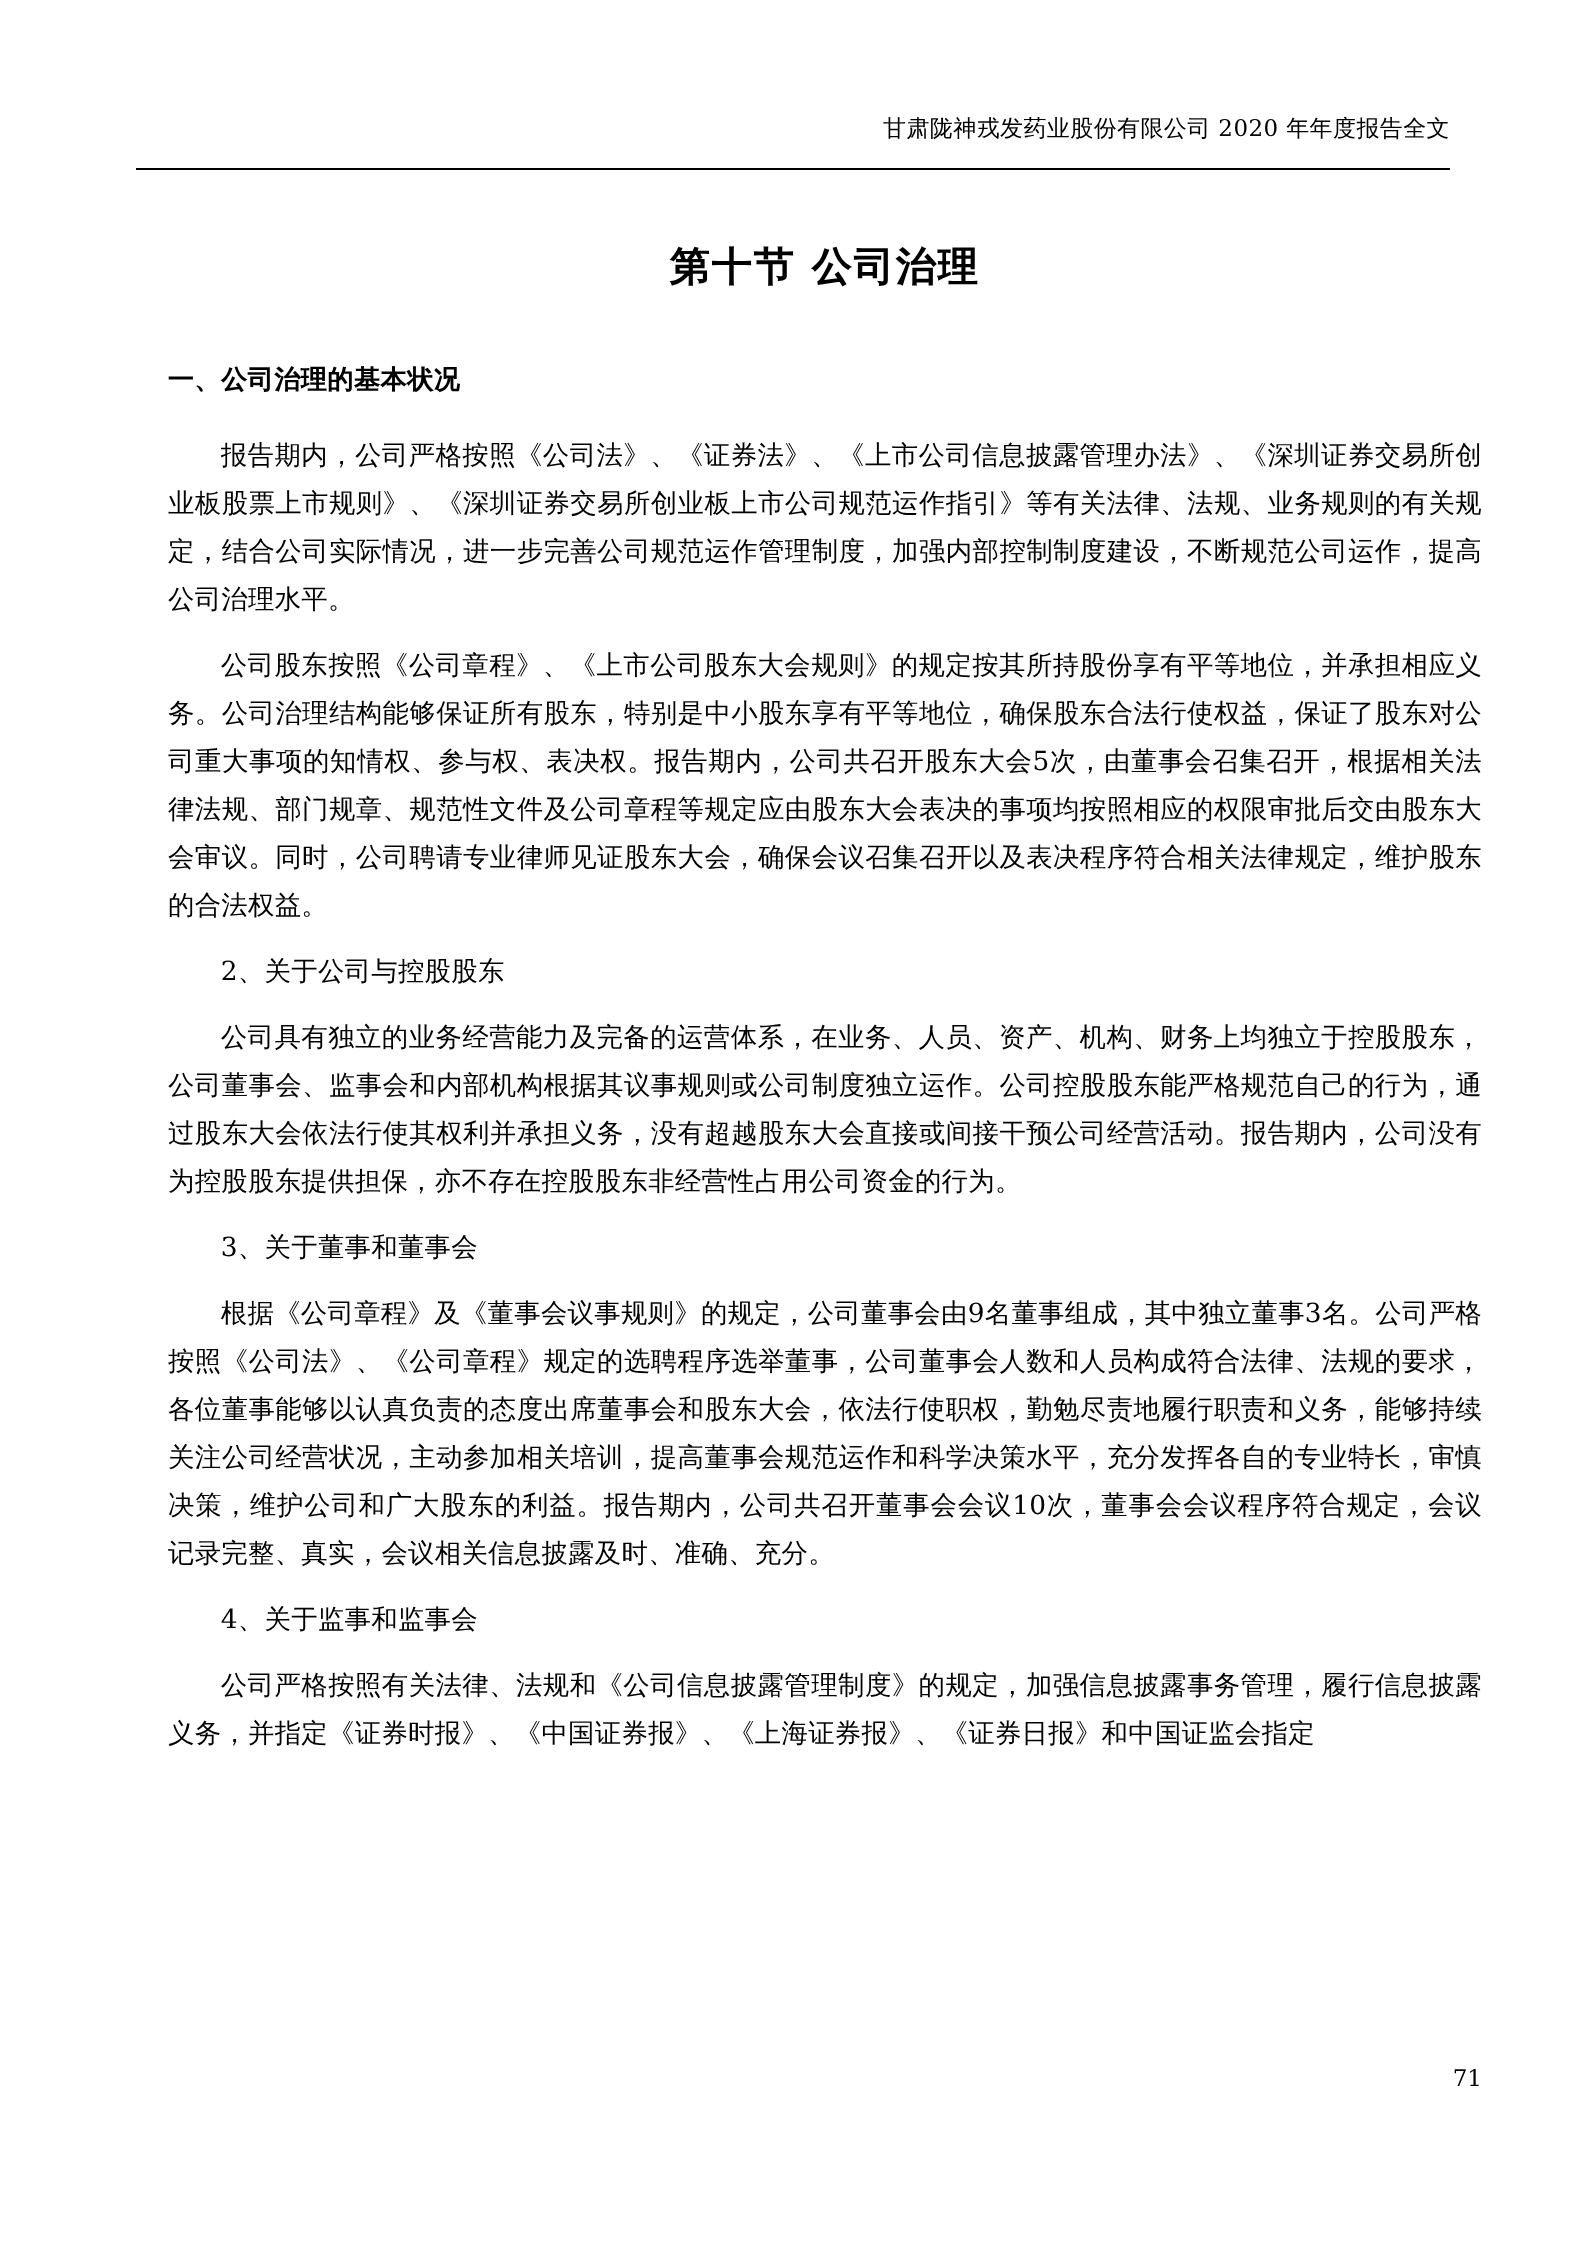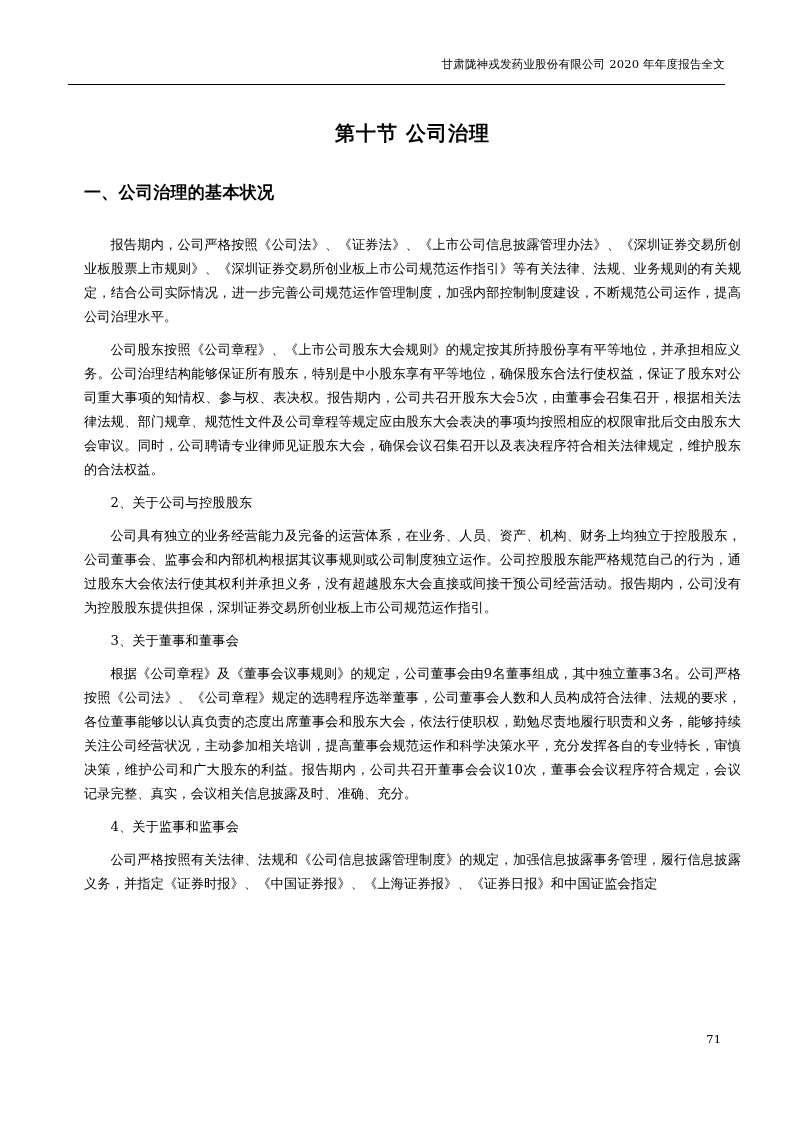--- a/index.html
+++ b/index.html
@@ -46,23 +46,23 @@
   }
   .doc-title {
     text-align: center;
     font-size: 20px;
     font-weight: bold;
     letter-spacing: 1px;
     margin: 0 0 34px 0;
     font-family: "DejaVu Serif", "Liberation Serif", serif;
   }
   .section-heading {
-    font-size: 17px;
+    font-size: 13px;
     font-weight: bold;
-    margin: 0 0 29px 0;
+    margin: 0 0 18px 0;
     letter-spacing: 0.3px;
   }
   p.para {
     font-size: 13.2px;
     line-height: 1.82;
     margin: 0 0 9px 0;
     text-align: justify;
     text-justify: inter-ideograph;
     text-indent: 2em;
     letter-spacing: 0.15px;
@@ -70,21 +70,21 @@
   p.subhead {
     font-size: 13.2px;
     line-height: 1.82;
     margin: 0 0 9px 0;
     text-indent: 2em;
     letter-spacing: 0.15px;
   }
   .page-number {
     position: absolute;
     bottom: 52px;
-    right: 72px;
+    right: 52px;
     font-size: 11.5px;
   }
 </style>
 </head>
 <body>
 
 <div class="page">
 
   <div class="header">
     <span>甘肃陇神戎发药业股份有限公司 2020 年年度报告全文</span>
@@ -92,21 +92,21 @@
   <div class="header-rule"></div>
 
   <div class="content">
     <h1 class="doc-title">第十节 公司治理</h1>
 
     <h2 class="section-heading">一、公司治理的基本状况</h2>
 
     <p class="para">报告期内，公司严格按照《公司法》、《证券法》、《上市公司信息披露管理办法》、《深圳证券交易所创业板股票上市规则》、《深圳证券交易所创业板上市公司规范运作指引》等有关法律、法规、业务规则的有关规定，结合公司实际情况，进一步完善公司规范运作管理制度，加强内部控制制度建设，不断规范公司运作，提高公司治理水平。</p>
     <p class="para">公司股东按照《公司章程》、《上市公司股东大会规则》的规定按其所持股份享有平等地位，并承担相应义务。公司治理结构能够保证所有股东，特别是中小股东享有平等地位，确保股东合法行使权益，保证了股东对公司重大事项的知情权、参与权、表决权。报告期内，公司共召开股东大会5次，由董事会召集召开，根据相关法律法规、部门规章、规范性文件及公司章程等规定应由股东大会表决的事项均按照相应的权限审批后交由股东大会审议。同时，公司聘请专业律师见证股东大会，确保会议召集召开以及表决程序符合相关法律规定，维护股东的合法权益。</p>
     <p class="subhead">2、关于公司与控股股东</p>
-    <p class="para">公司具有独立的业务经营能力及完备的运营体系，在业务、人员、资产、机构、财务上均独立于控股股东，公司董事会、监事会和内部机构根据其议事规则或公司制度独立运作。公司控股股东能严格规范自己的行为，通过股东大会依法行使其权利并承担义务，没有超越股东大会直接或间接干预公司经营活动。报告期内，公司没有为控股股东提供担保，深圳证券交易所创业板上市公司规范运作指引。</p>
+    <p class="para">公司具有独立的业务经营能力及完备的运营体系，在业务、人员、资产、机构、财务上均独立于控股股东，公司董事会、监事会和内部机构根据其议事规则或公司制度独立运作。公司控股股东能严格规范自己的行为，通过股东大会依法行使其权利并承担义务，没有超越股东大会直接或间接干预公司经营活动。报告期内，公司没有为控股股东提供担保，亦不存在控股股东非经营性占用公司资金的行为。</p>
     <p class="subhead">3、关于董事和董事会</p>
     <p class="para">根据《公司章程》及《董事会议事规则》的规定，公司董事会由9名董事组成，其中独立董事3名。公司严格按照《公司法》、《公司章程》规定的选聘程序选举董事，公司董事会人数和人员构成符合法律、法规的要求，各位董事能够以认真负责的态度出席董事会和股东大会，依法行使职权，勤勉尽责地履行职责和义务，能够持续关注公司经营状况，主动参加相关培训，提高董事会规范运作和科学决策水平，充分发挥各自的专业特长，审慎决策，维护公司和广大股东的利益。报告期内，公司共召开董事会会议10次，董事会会议程序符合规定，会议记录完整、真实，会议相关信息披露及时、准确、充分。</p>
     <p class="subhead">4、关于监事和监事会</p>
     <p class="para">公司严格按照有关法律、法规和《公司信息披露管理制度》的规定，加强信息披露事务管理，履行信息披露义务，并指定《证券时报》、《中国证券报》、《上海证券报》、《证券日报》和中国证监会指定</p>
   </div>
 
   <div class="page-number">71</div>
 
 </div>
 

